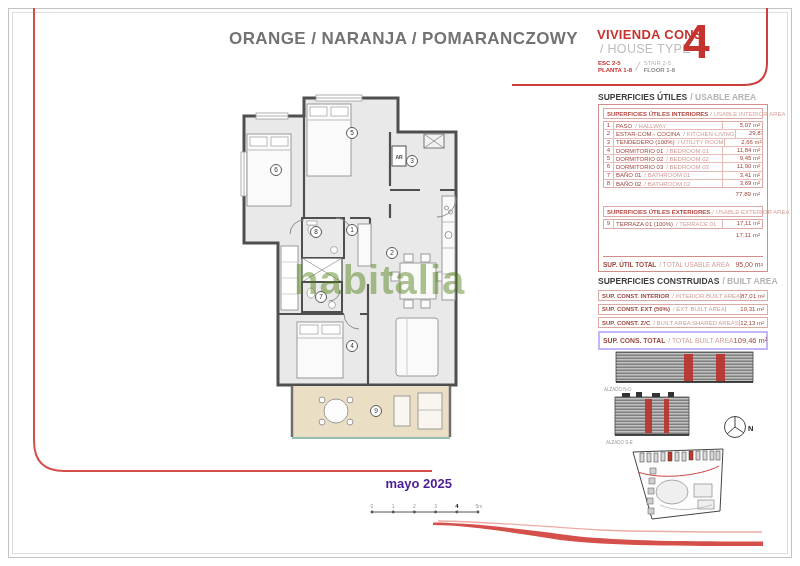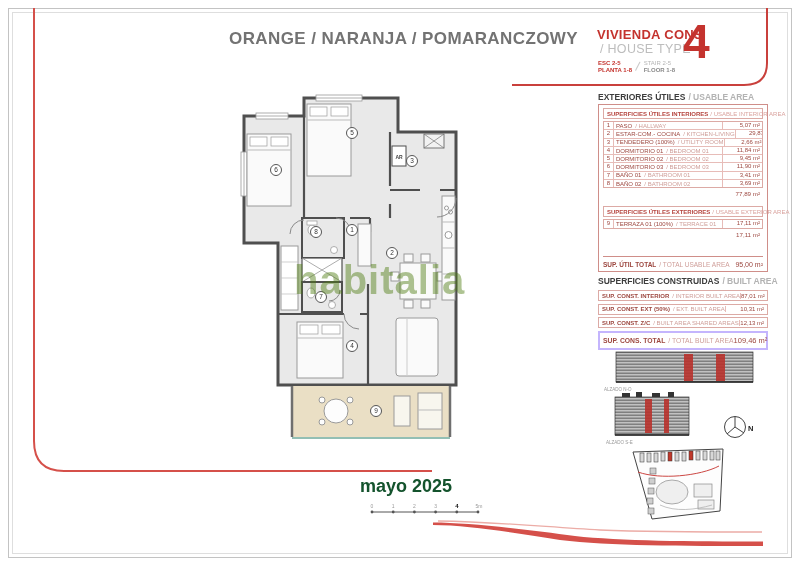--- a/index.html
+++ b/index.html
@@ -57,21 +57,21 @@
   .brow .bval{margin-left:auto;border-left:1px solid #e7bcb8;width:38px;text-align:right;color:#9d4840;}
   .btotal{display:flex;align-items:center;border:2px solid #c4b5fd;padding:3px;margin-top:2px;font-size:6.8px;white-space:nowrap;}
   .btotal .es{color:#9d4840;font-weight:bold;}
   .btotal .en{color:#cf9e99;margin-left:3px;}
   .btotal .bval{margin-left:auto;text-align:right;color:#9d4840;font-size:7.5px;}
 
   
   .watermark{position:absolute;left:294px;top:258px;font-size:40px;font-weight:bold;
      color:#4d7c0f;opacity:.45;letter-spacing:1px;}
   .date{position:absolute;left:330px;top:476px;width:122px;text-align:right;
-     font-size:18px;font-weight:bold;color:#14532d;}
+     font-size:13px;font-weight:bold;color:#4c1d95;}
   svg{position:absolute;}
   .nopointer{pointer-events:none;}
 </style>
 </head>
 <body>
 
 <div class="page">
   <div class="frame1"></div>
   <div class="frame2"></div>
 
@@ -232,21 +232,21 @@
       <g>
           <circle cx="376" cy="411" r="5.5" fill="#fff" stroke="#555"></circle>
           <text x="376" y="413.3">9</text>
         </g>
     </g>
   </svg>
 
   <div class="watermark">habitalia</div>
 
   <div class="rc sec-head" style="top:92px">
-    <span>EXTERIORES ÚTILES</span><span class="en">/ USABLE AREA</span>
+    <span>SUPERFICIES ÚTILES</span><span class="en">/ USABLE AREA</span>
   </div>
 
   <div class="abox">
     <div class="thead">
       <span>SUPERFICIES ÚTILES INTERIORES</span><span class="en">/ USABLE INTERIOR AREA</span>
     </div>
     <div class="ttable" id="int-rows">
         <div class="trow">
           <span class="tnum">1</span>
           <span class="tname"><span class="es">PASO</span><span class="en">/ HALLWAY</span></span>

